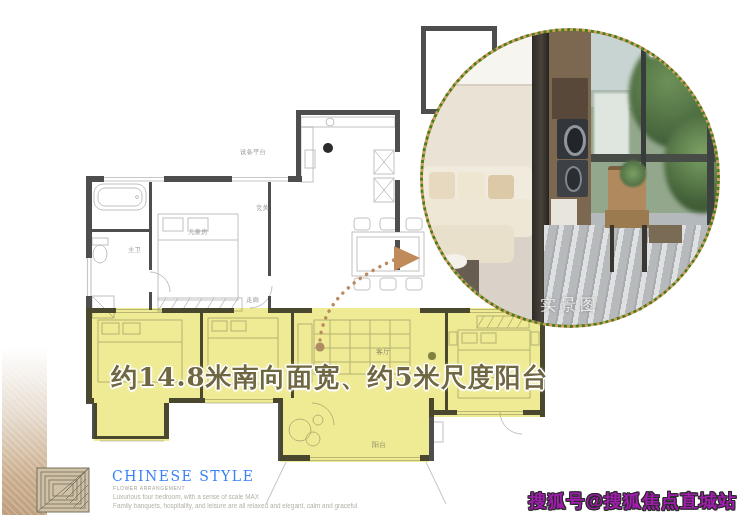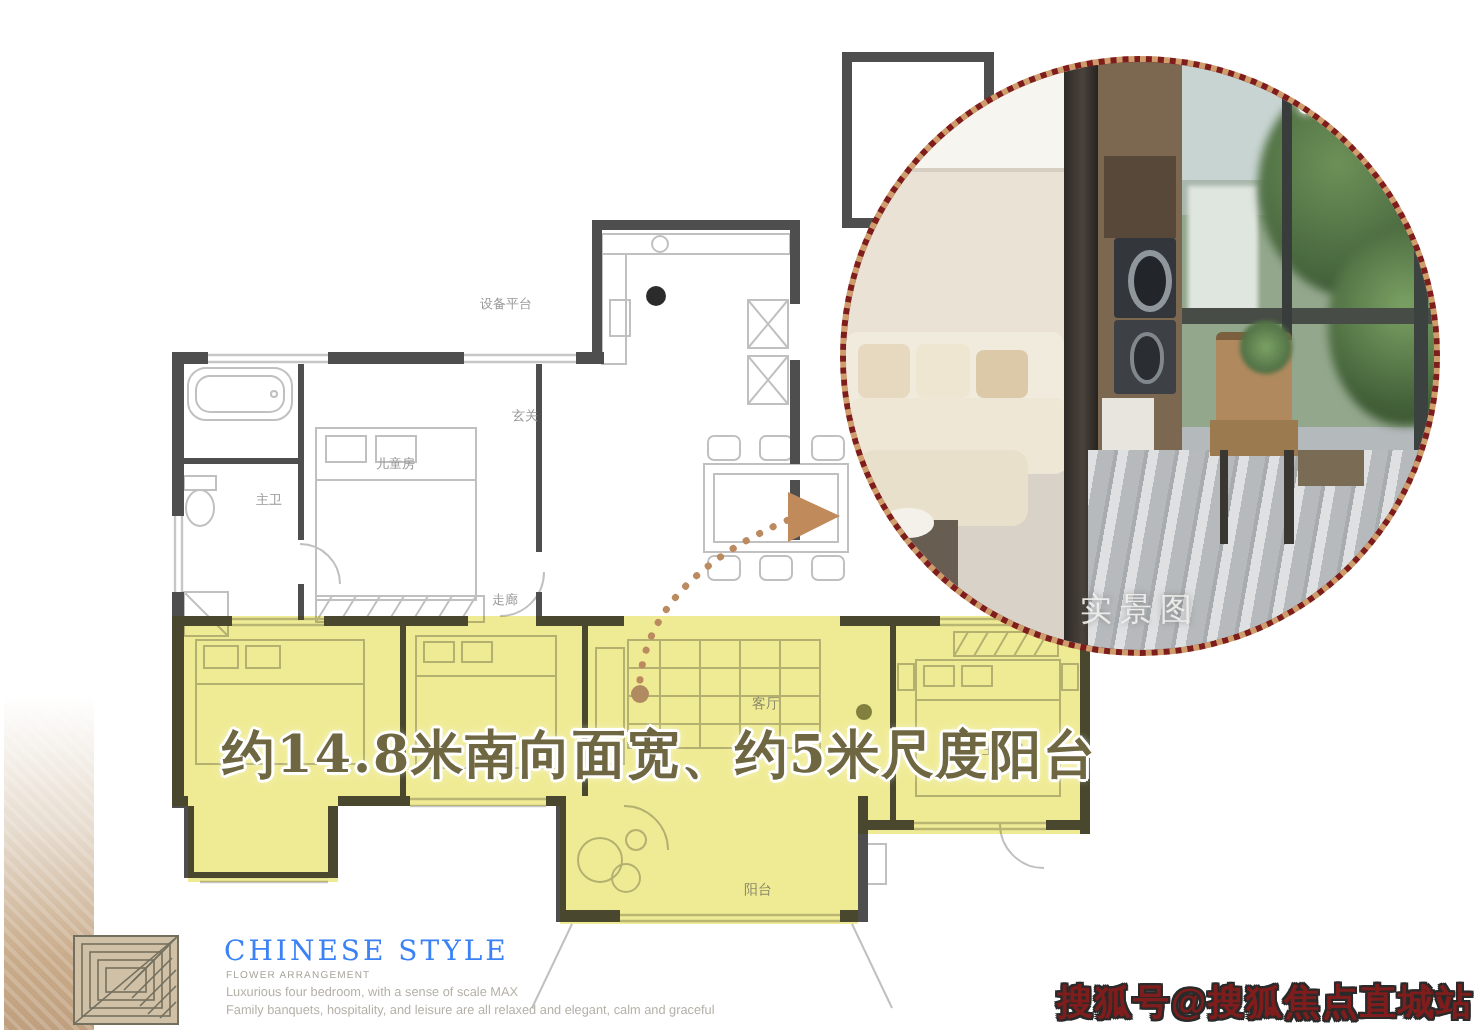--- a/index.html
+++ b/index.html
@@ -17,21 +17,21 @@
 
   
   .banner{position:absolute;left:110px;top:360px;width:440px;z-index:3;
     text-align:center;font-family:"DejaVu Serif","Liberation Serif",serif;
     font-size:26px;font-weight:bold;letter-spacing:1px;color:#6e6742;
     text-shadow:-1.5px 0 #fff,1.5px 0 #fff,0 -1.5px #fff,0 1.5px #fff,
       -1px -1px #fff,1px 1px #fff,-1px 1px #fff,1px -1px #fff,0 0 4px #fff;}
 
   
   .photo{position:absolute;left:420px;top:28px;width:300px;height:300px;z-index:4;
-    border-radius:50%;border:3px dotted #cf9d6b;box-sizing:border-box;overflow:hidden;background:#7f1d1d;}
+    border-radius:50%;border:3px dotted #cf9d6b;box-sizing:border-box;overflow:hidden;background:#4d7c0f;}
   .photo *{position:absolute;}
   .ph-living{left:0;top:0;width:40%;height:100%;background:linear-gradient(180deg,#f7f5f0 0 18%,#eae2d4 18% 60%,#d8d2c8 60% 100%);}
   .ph-ceilline{left:0;top:18%;width:40%;height:2px;background:#d6cfc2;}
   .ph-sofaback{left:0;top:46%;width:37%;height:14%;background:#f1ebdd;border-radius:6px;}
   .ph-cush1{left:2%;top:48%;width:9%;height:9%;background:#e6d9c0;border-radius:4px;}
   .ph-cush2{left:12%;top:48%;width:9%;height:9%;background:#efe6d2;border-radius:4px;}
   .ph-cush3{left:22%;top:49%;width:9%;height:8%;background:#dcc9a8;border-radius:4px;}
   .ph-seat{left:0;top:57%;width:38%;height:13%;background:#efe7d6;border-radius:8px;}
   .ph-chaise{left:2%;top:66%;width:29%;height:13%;background:#e9e0cc;border-radius:8px;}
   .ph-sidetable{left:2%;top:78%;width:17%;height:11%;background:#675d50;}
@@ -67,21 +67,21 @@
     color:rgba(240,240,238,.92);text-shadow:0 0 3px rgba(90,90,90,.6);}
   .logo{position:absolute;left:36px;top:467px;z-index:2;}
   .f-title{position:absolute;left:112px;top:468px;z-index:2;
     font-family:"DejaVu Serif","Liberation Serif",serif;font-size:14px;letter-spacing:1.5px;color:#3b82f6;}
   .f-sub{position:absolute;left:113px;top:485px;z-index:2;font-size:5px;letter-spacing:.6px;color:#a8a49b;}
   .f-line1{position:absolute;left:113px;top:493px;z-index:2;font-size:6.4px;color:#b5b1a8;}
   .f-line2{position:absolute;left:113px;top:502px;z-index:2;font-size:6.4px;color:#b5b1a8;}
 
   
   .watermark{position:absolute;right:3px;bottom:2px;z-index:6;
-    font-size:18px;font-weight:bold;color:#7f1d1d;letter-spacing:1px;
+    font-size:18px;font-weight:bold;color:#a21caf;letter-spacing:1px;
     text-shadow:1px 0 0 #2a2a2a,-1px 0 0 #2a2a2a,0 1px 0 #2a2a2a,0 -1px 0 #2a2a2a,
       1px 1px 0 #2a2a2a,-1px -1px 0 #2a2a2a,1px -1px 0 #2a2a2a,-1px 1px 0 #2a2a2a;}
 </style>
 </head>
 <body>
 
 <div class="stage">
 
   <div class="left-strip">
       <span class="tex"></span>

